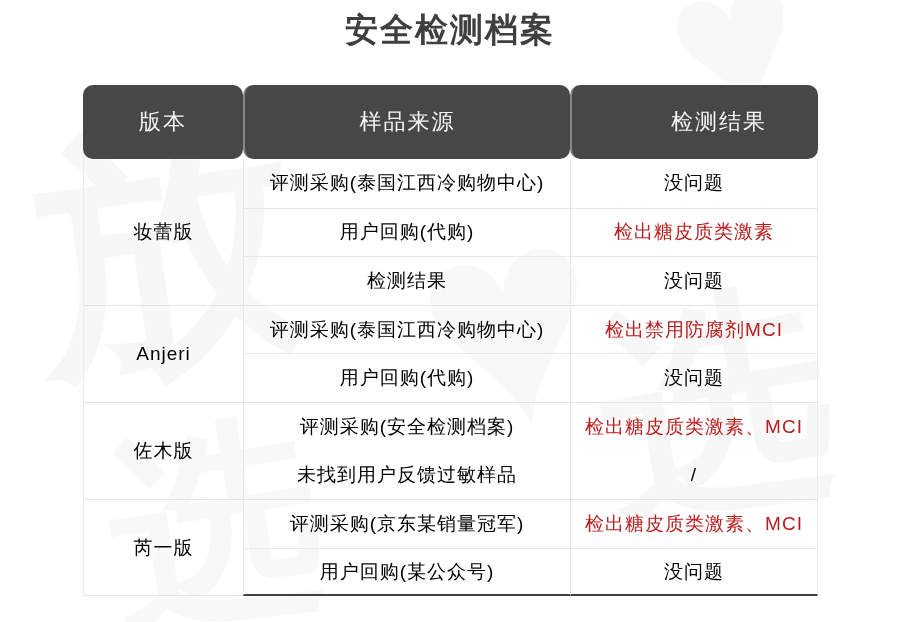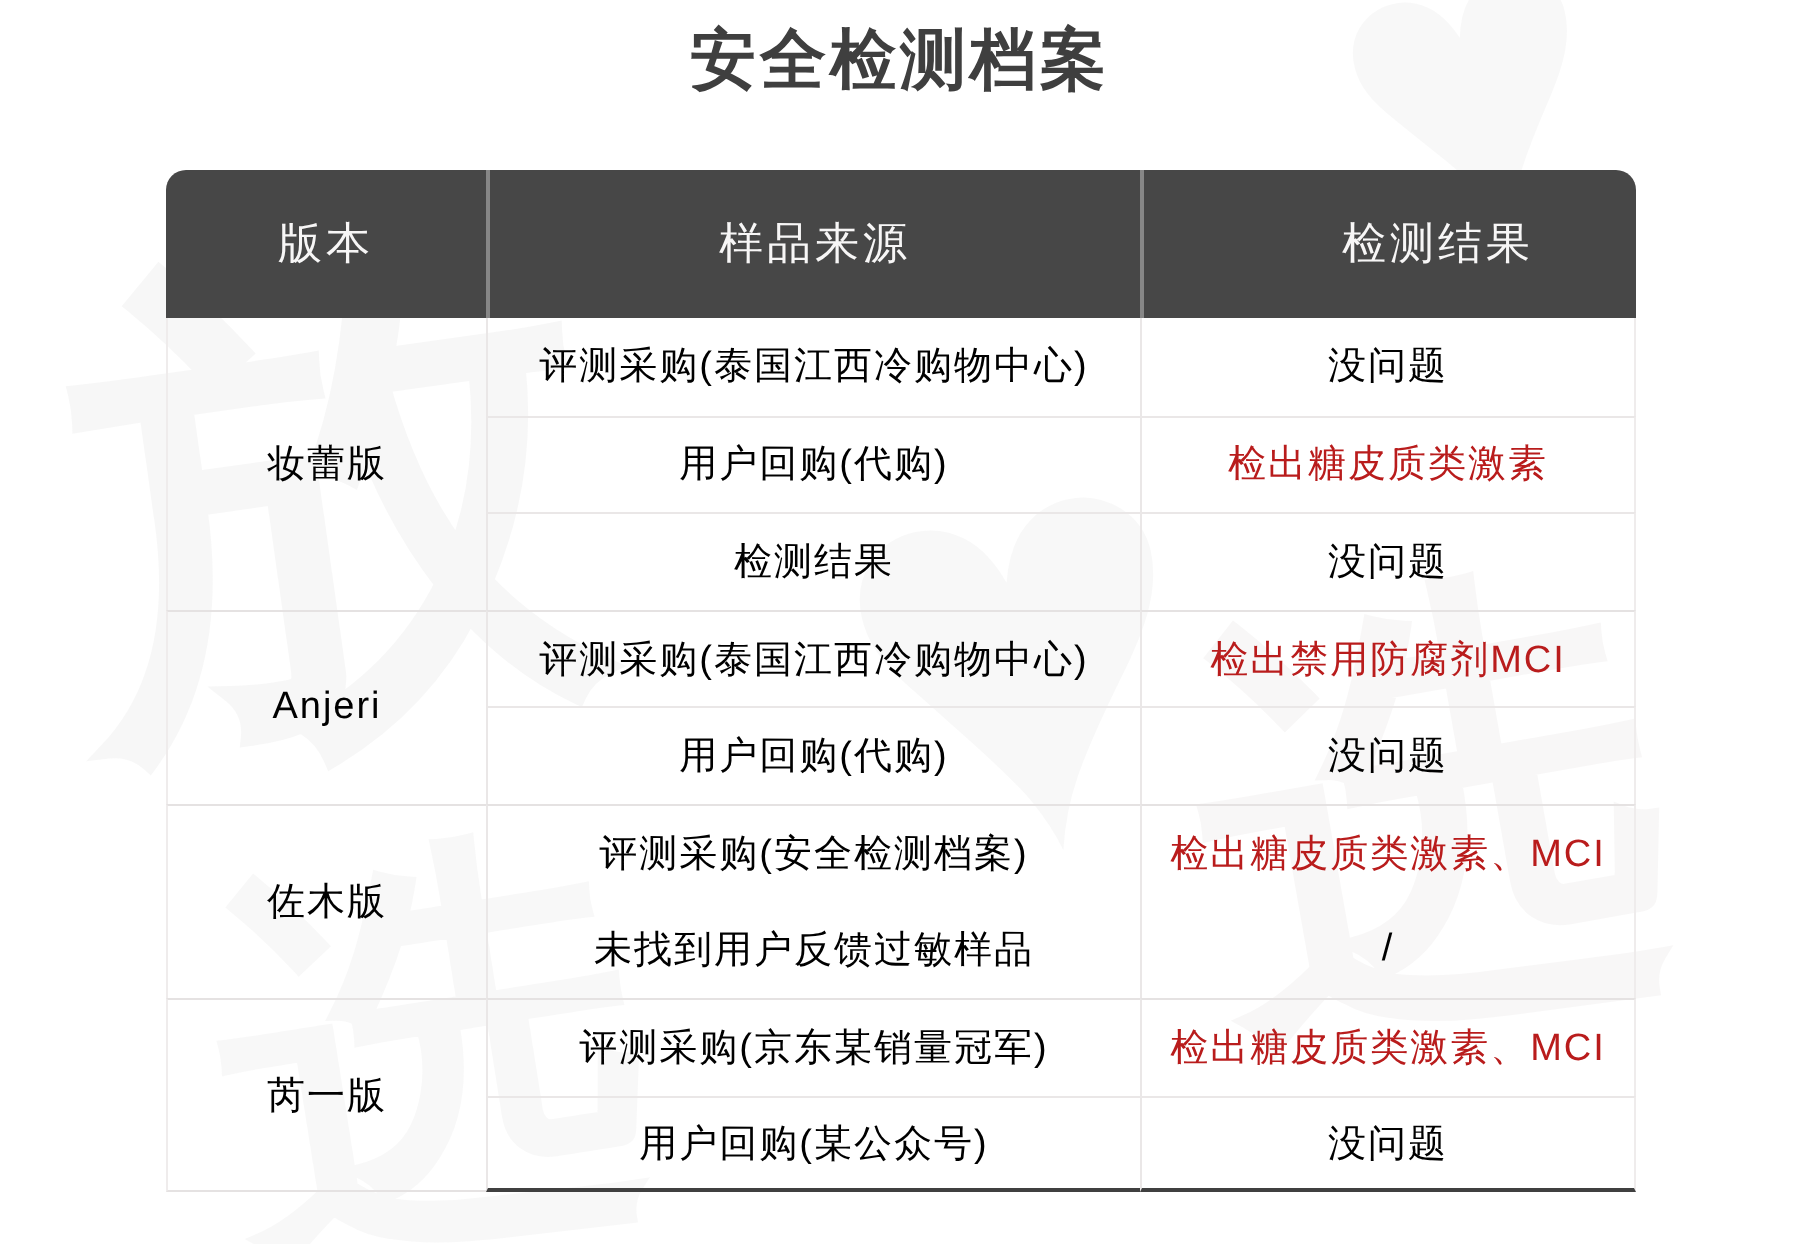--- a/index.html
+++ b/index.html
@@ -35,20 +35,21 @@
     border-collapse:separate;border-spacing:0;
     table-layout:fixed;
   }
   thead tr{height:74px;}
   tbody tr{height:48.6px;}
   th{
     background:#474747;color:#f7f6f6;
     font-size:22px;font-weight:normal;letter-spacing:2px;
     text-align:center;vertical-align:middle;
     padding:0;
+    border-radius:10px;
   }
   .th-version{border-top-left-radius:10px;}
   .th-result{border-top-right-radius:10px;padding-left:48px;}
   .th-source,.th-result{border-left:2px solid rgba(255,255,255,0.35);}
 
   td{
     text-align:center;vertical-align:middle;
     font-size:19px;color:#000000;letter-spacing:1px;
     padding:0;background:transparent;
   }

